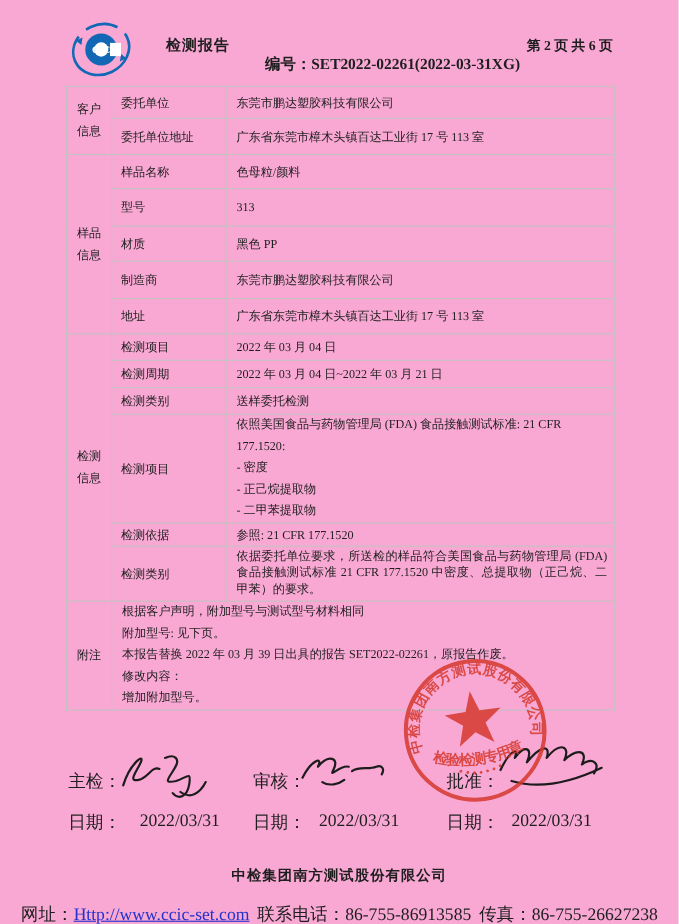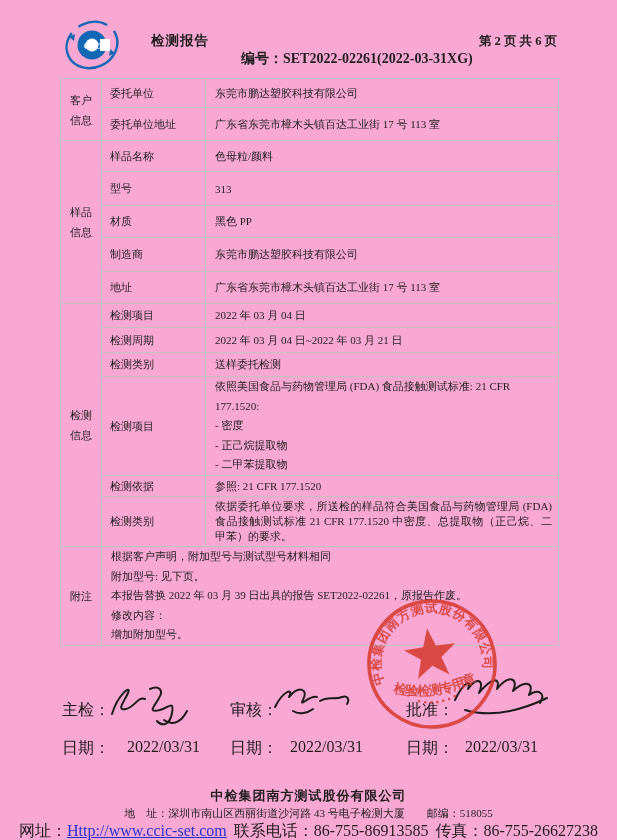--- a/index.html
+++ b/index.html
@@ -202,18 +202,17 @@
           <circle cx="65" cy="109" r="1.3"></circle>
         <circle cx="71" cy="109.5" r="1.3"></circle>
           <circle cx="77" cy="109" r="1.3"></circle>
           <circle cx="83" cy="108" r="1.3"></circle>
         <circle cx="89" cy="106" r="1.3"></circle>
       </g>
     </g>
   </svg>
 
   <div class="foot-company">中检集团南方测试股份有限公司</div>
-  <div class="foot-line2">地　址：深圳市南山区西丽街道沙河路 43 号电子检测大厦　　邮编：518055</div>
   <div class="foot-line3">
     <span>网址：</span><a href="#">Http://www.ccic-set.com</a><span class="gap">联系电话：86-755-86913585</span><span class="gap">传真：86-755-26627238</span>
   </div>
 
 </div>
 
 </body></html>

